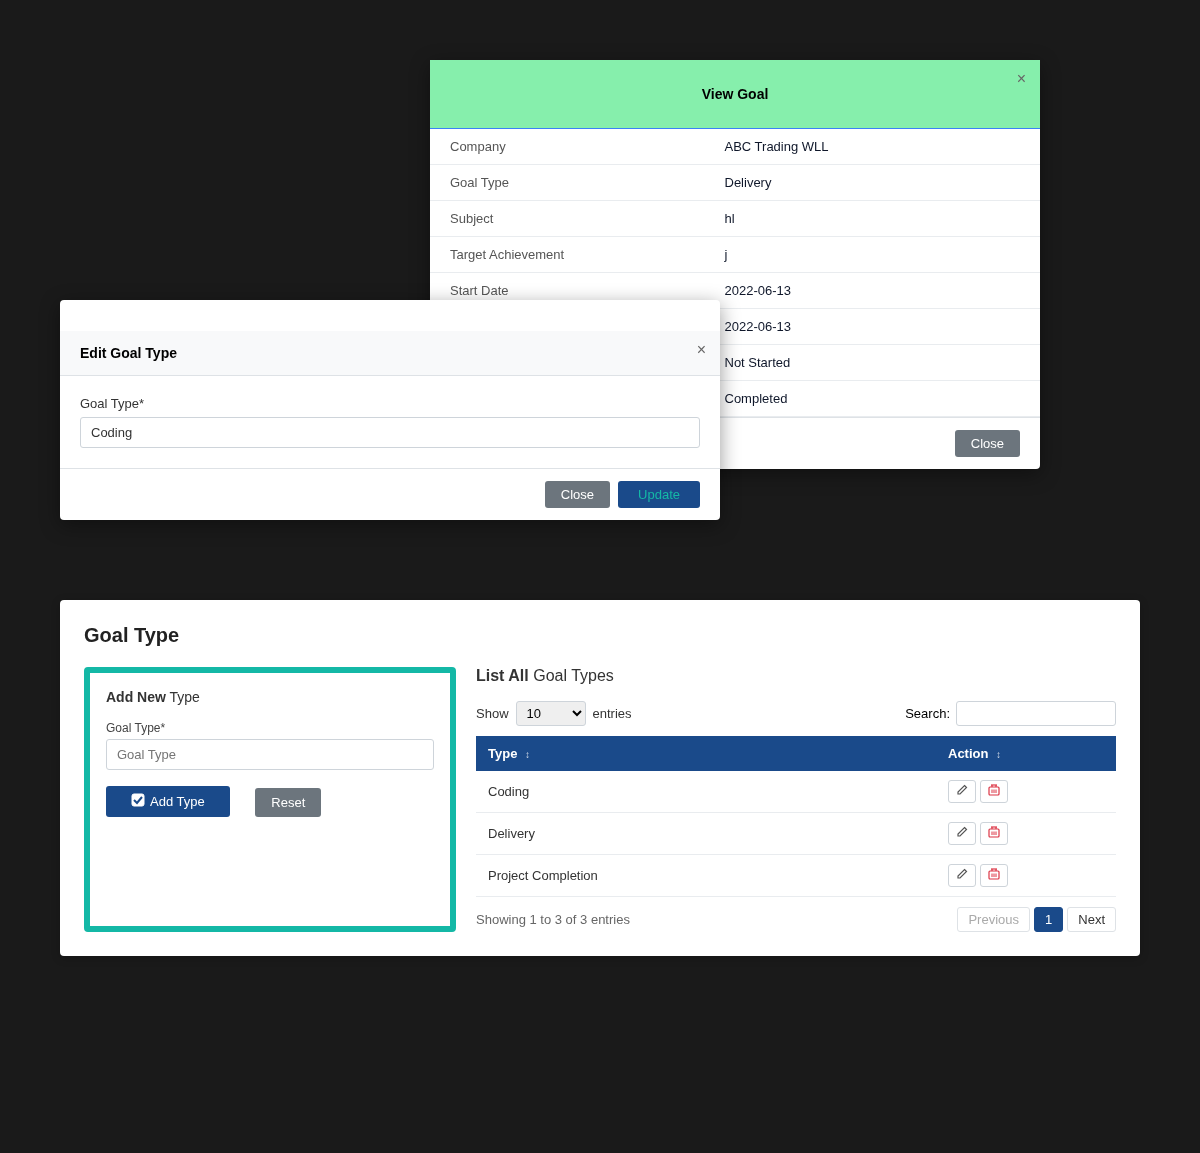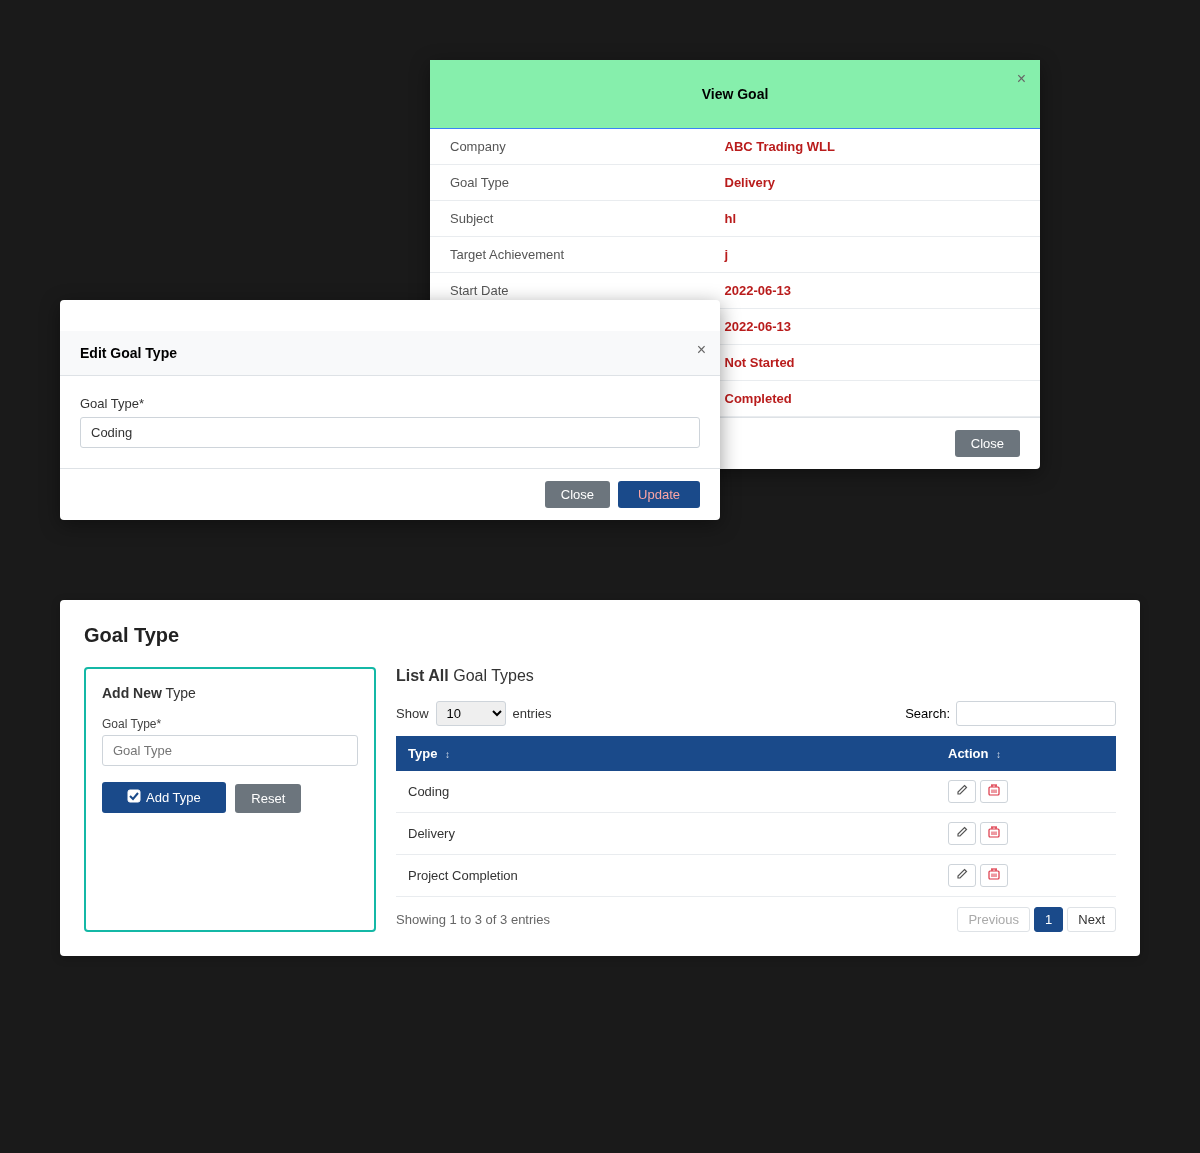--- a/index.html
+++ b/index.html
@@ -51,22 +51,21 @@
       padding: 10px 20px;
       border-bottom: 1px solid #e9ecef;
       font-size: 13px;
     }
     .modal-body table tr td:first-child {
       color: #555;
       font-weight: 500;
       width: 45%;
     }
     .modal-body table tr td:last-child {
-      color: #b91c1c;
-      font-weight: bold;
+      color: #0f172a;
     }
     .modal-footer {
       padding: 12px 20px;
       text-align: right;
       border-top: 1px solid #dee2e6;
     }
     .btn-close-gray {
       background: #6c757d;
       color: #fff;
       border: none;
@@ -116,21 +115,21 @@
     .edit-modal-footer {
       padding: 12px 20px;
       text-align: right;
       border-top: 1px solid #dee2e6;
       display: flex;
       justify-content: flex-end;
       gap: 8px;
     }
     .btn-update {
       background: #1a4a8a;
-      color: #fca5a5;
+      color: #14b8a6;
       border: none;
       padding: 6px 20px;
       border-radius: 3px;
       cursor: pointer;
       font-size: 13px;
     }
 
     
     .main-page {
       position: absolute;
@@ -149,22 +148,22 @@
       color: #222;
       margin-bottom: 20px;
     }
     .page-content {
       display: flex;
       gap: 20px;
     }
 
     
     .add-panel {
-      width: 292px;
-      border: 2px solid #14b8a6;
+      width: 372px;
+      border: 6px solid #14b8a6;
       border-radius: 4px;
       padding: 16px;
       flex-shrink: 0;
     }
     .panel-title {
       font-size: 14px;
       margin-bottom: 16px;
       color: #333;
     }
     .panel-title strong { font-weight: bold; }
@@ -192,21 +191,21 @@
       gap: 5px;
     }
     .btn-reset {
       background: #6c757d;
       color: #fff;
       border: none;
       padding: 7px 16px;
       border-radius: 3px;
       cursor: pointer;
       font-size: 13px;
-      margin-left: 6px;
+      margin-left: 22px;
     }
 
     
     .list-panel {
       flex: 1;
     }
     .list-panel-title {
       font-size: 16px;
       margin-bottom: 16px;
       color: #333;

